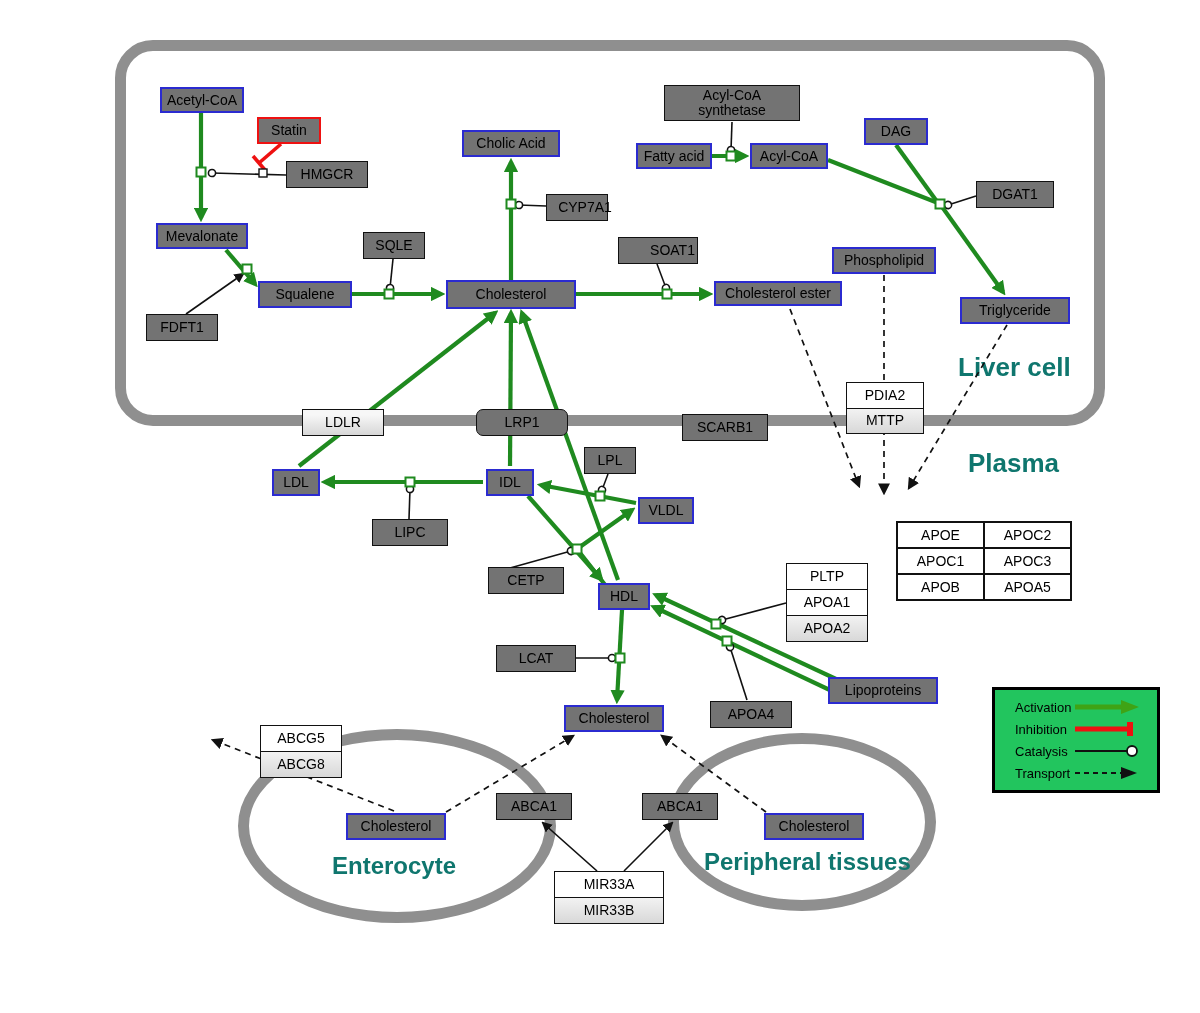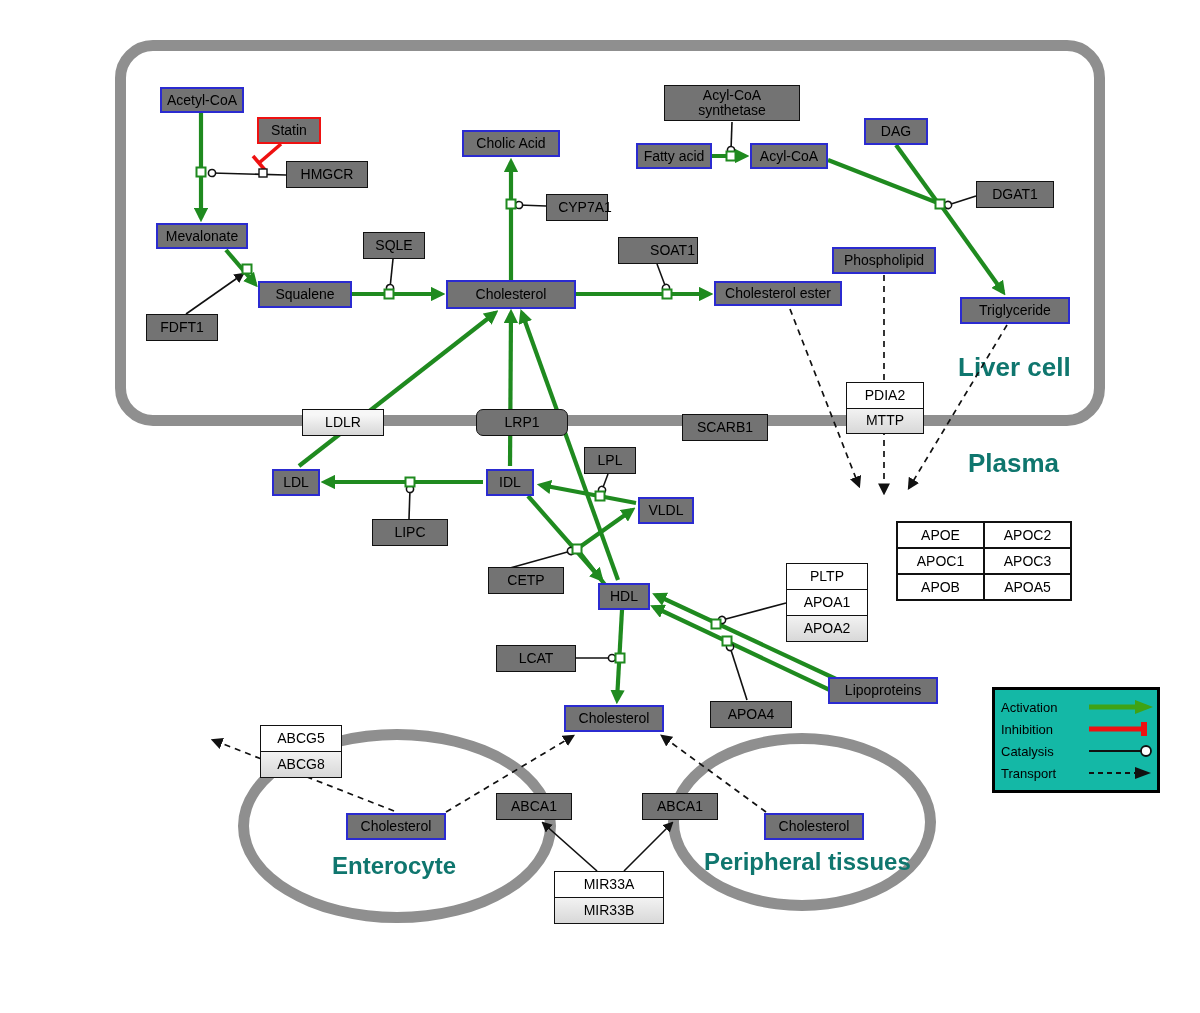--- a/index.html
+++ b/index.html
@@ -19,21 +19,21 @@
   .enz{border:1.5px solid #111;}
   .red{border:2.5px solid #e11;}
   .shadebg{background:linear-gradient(180deg,#f7f7f7 20%,#d7d7d7);}
   .stack{flex-direction:column;padding:0;}
   .stack .row{width:100%;flex:1;display:flex;align-items:center;justify-content:center;border-bottom:1.5px solid #111;box-sizing:border-box;background:#fff;}
   .stack .row:last-child{border-bottom:none;}
   .stack .row.shade{background:linear-gradient(180deg,#f2f2f2,#d8d8d8);}
   .twoline{flex-direction:column;}
   .apo{position:absolute;display:grid;grid-template-columns:1fr 1fr;z-index:3;border:1.5px solid #111;background:#fff;box-sizing:border-box;}
   .apo .cell{border:1px solid #111;display:flex;align-items:center;justify-content:center;font-size:14px;}
-  .legend{position:absolute;border:3px solid #000;background:#14b8a6;z-index:4;box-sizing:border-box;padding:6px 2px;display:flex;flex-direction:column;justify-content:space-around;}
+  .legend{position:absolute;border:3px solid #000;background:#22c55e;z-index:4;box-sizing:border-box;padding:6px 16px;display:flex;flex-direction:column;justify-content:space-around;}
   .legend .lrow{display:flex;align-items:center;justify-content:space-between;height:24px;}
   .legend .ltxt{font-size:13px;color:#000;padding-left:4px;}
 </style>
 </head>
 <body>
 
 <div class="comp" style="left:115px;top:40px;width:990px;height:386px;border-radius:38px;"></div>
 <div class="comp" style="left:238px;top:729px;width:318px;height:194px;border-radius:50%;"></div>
 <div class="comp" style="left:668px;top:733px;width:268px;height:178px;border-radius:50%;"></div>
 

